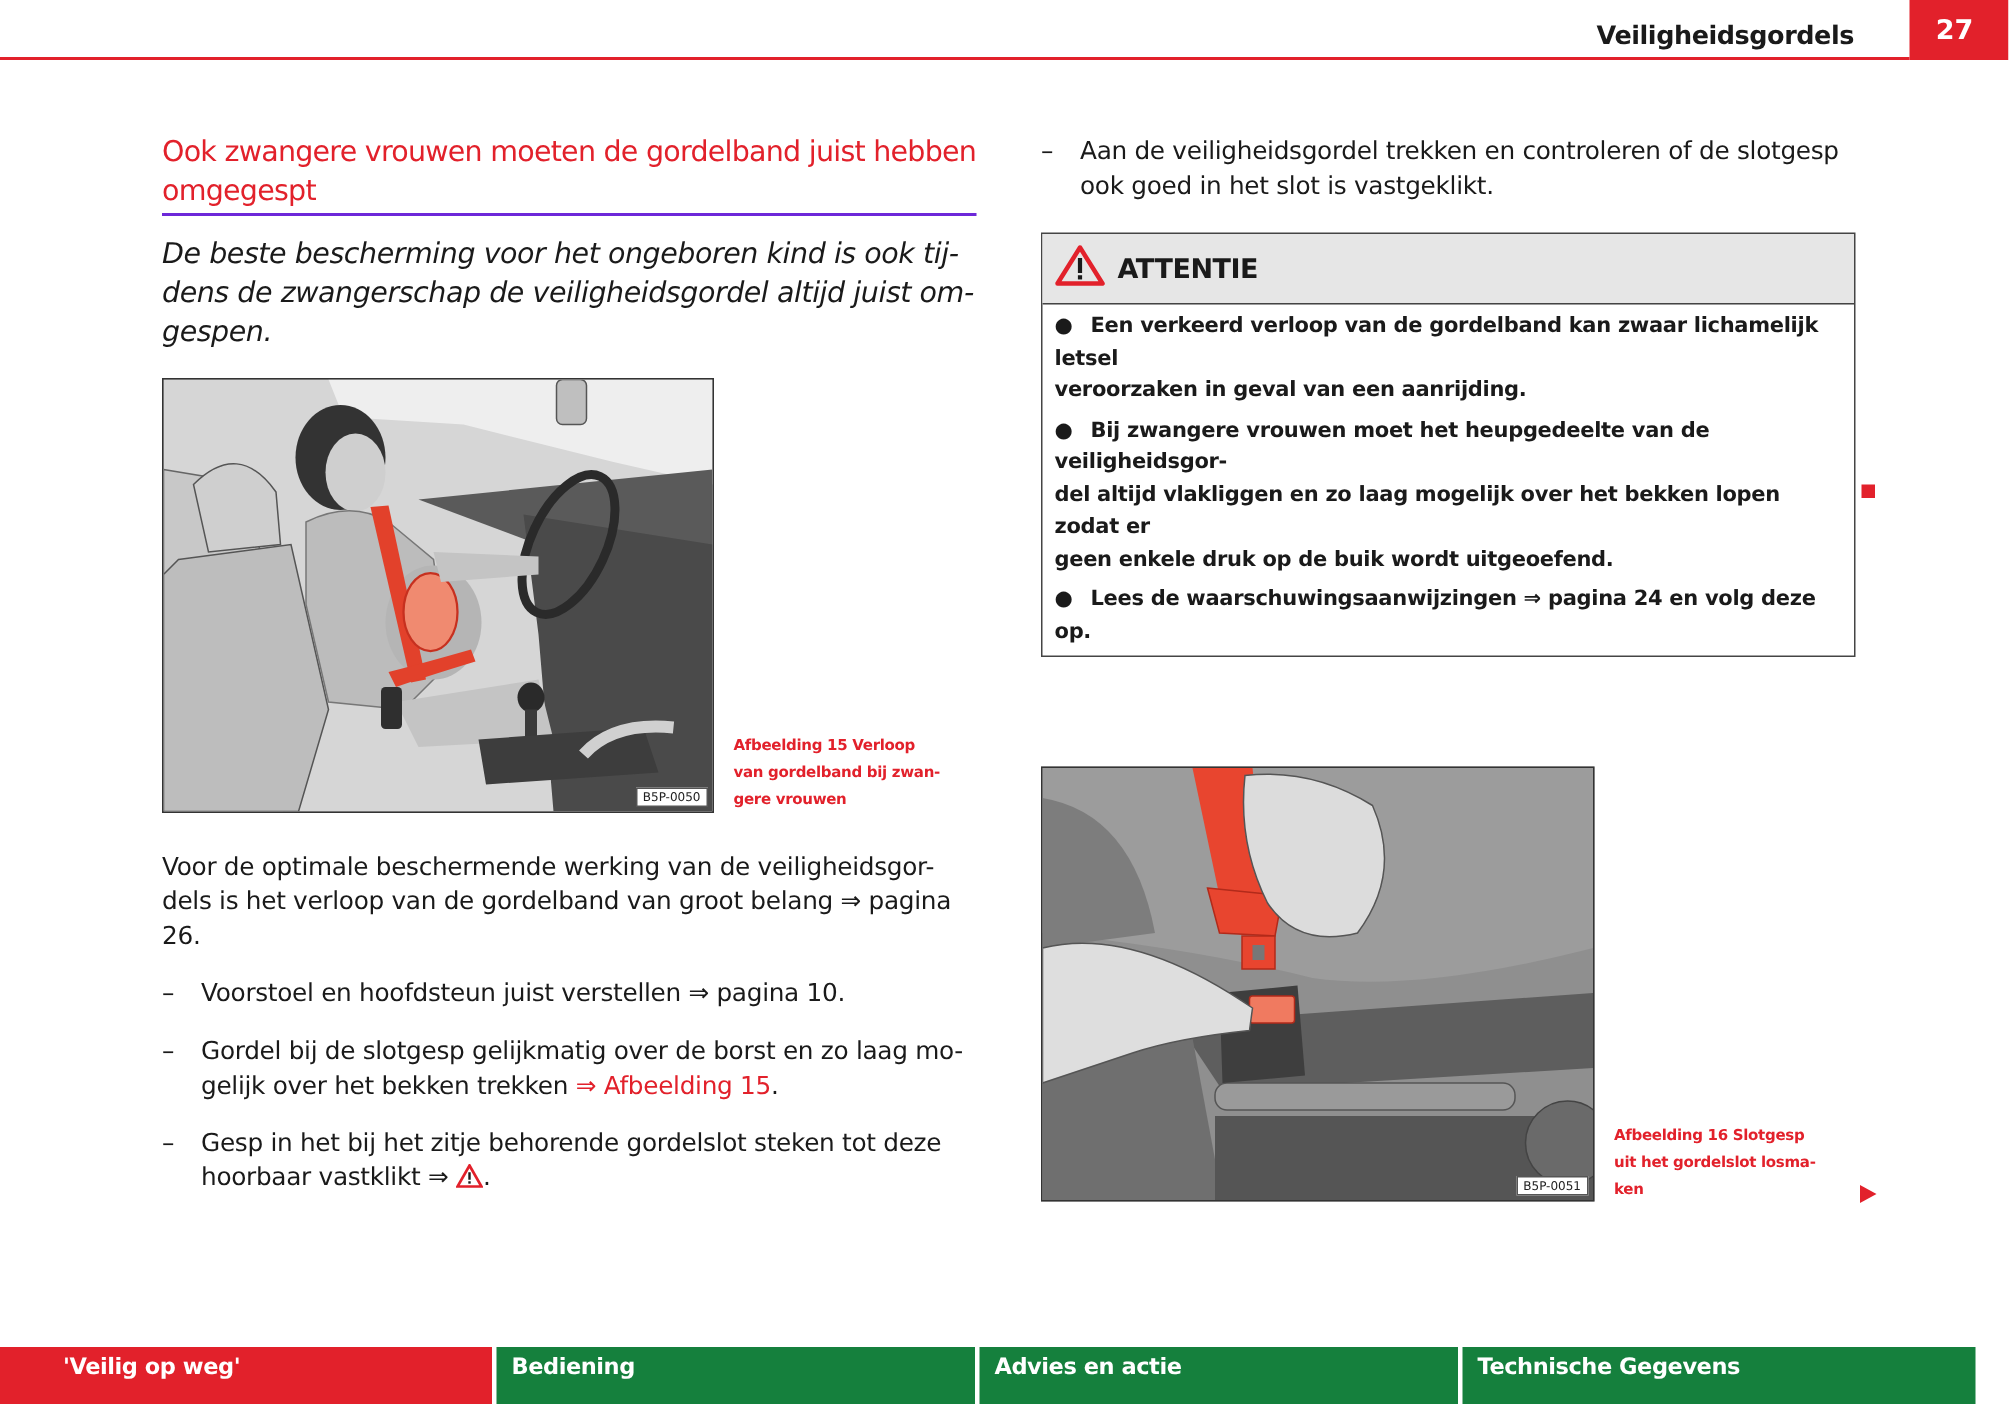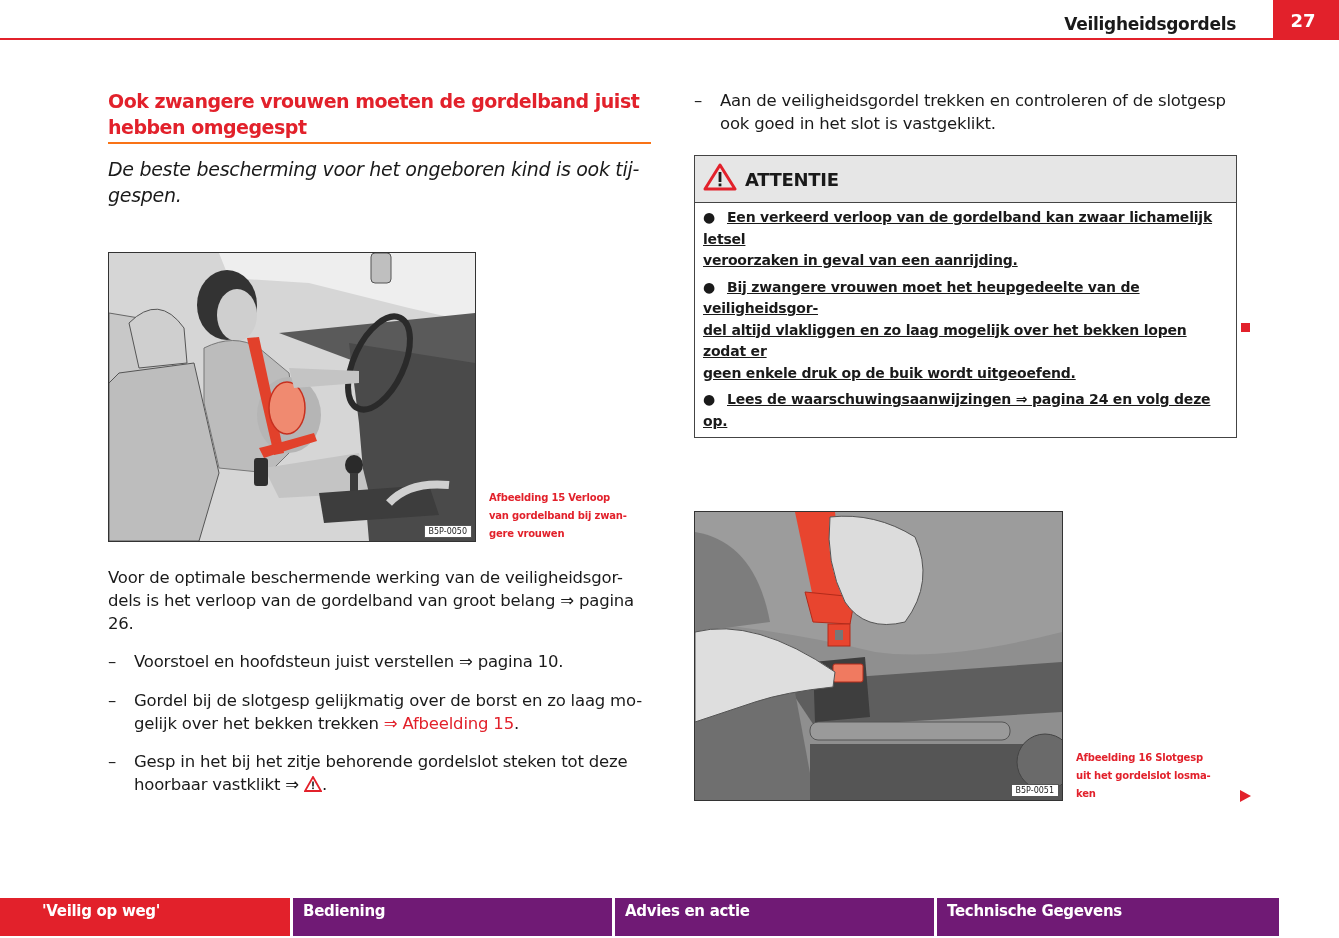--- a/index.html
+++ b/index.html
@@ -6,59 +6,60 @@
   body {
     width:1339px; height:938px; background:#ffffff; position:relative; overflow:hidden;
     font-family:"DejaVu Sans", sans-serif; color:#1a1a1a;
   }
   .header-line { position:absolute; left:0; top:38px; width:1273px; height:2px; background:#e2212b; }
   .header-title { position:absolute; right:103px; top:14px; font-size:17px; font-weight:bold; color:#1a1a1a; letter-spacing:-0.3px; }
   .page-num { position:absolute; left:1273px; top:0; width:66px; height:40px; background:#e2212b; color:#ffffff; font-weight:bold; font-size:18px; display:flex; align-items:center; justify-content:center; padding-right:6px; box-sizing:border-box; }
 
   .col-left { position:absolute; left:108px; top:88px; width:543px; }
 
-  h2.section-title { margin:0; color:#e2212b; font-size:19px; font-weight:bold; line-height:26px; padding-bottom:2px; border-bottom:2px solid #f97316; letter-spacing:-0.5px; }
+  h2.section-title { margin:0; color:#e2212b; font-size:19px; font-weight:normal; line-height:26px; padding-bottom:2px; border-bottom:2px solid #6d28d9; letter-spacing:-0.5px; }
   .intro { font-style:italic; font-size:19px; line-height:26px; margin:12px 0 0 0; color:#1a1a1a; letter-spacing:-0.3px; }
 
   .figure { position:absolute; border:1px solid #333; background:#9b9b9b; overflow:hidden; }
   .fig-code { position:absolute; right:3px; bottom:3px; background:#fff; border:1px solid #555; font-size:8px; padding:1px 4px; color:#222; font-family:"DejaVu Sans", sans-serif; }
   .caption { position:absolute; color:#e2212b; font-weight:bold; font-size:10px; line-height:18px; letter-spacing:-0.2px; }
 
   .body-text { font-size:16.5px; line-height:23px; color:#1a1a1a; letter-spacing:-0.2px; }
   .dash-item { position:relative; padding-left:26px; }
   .dash-item .dash { position:absolute; left:0; top:0; }
   .link { color:#e2212b; }
   .warn-inline { display:inline-block; vertical-align:-2px; }
 
   .attention { position:absolute; left:694px; top:155px; width:541px; border:1px solid #444; }
   .attention-head { background:#e6e6e6; height:46px; border-bottom:1px solid #444; display:flex; align-items:center; padding-left:8px; }
   .attention-head .title { font-weight:bold; font-size:18px; margin-left:8px; letter-spacing:-0.3px; }
   .attention-body { padding:4px 8px 5px 8px; font-weight:bold; font-size:14px; line-height:21.5px; letter-spacing:-0.2px; }
-  .attention-body p { margin:0 0 5px 0;text-decoration:underline; }
+  .attention-body p { margin:0 0 5px 0; }
   .attention-body p:last-child { margin-bottom:0; }
   .bullet { display:inline-block; width:24px; }
   .end-mark { position:absolute; left:1241px; top:323px; width:9px; height:9px; background:#e2212b; }
   .next-arrow { position:absolute; left:1240px; top:790px; width:0; height:0; border-top:6px solid transparent; border-bottom:6px solid transparent; border-left:11px solid #e2212b; }
 
   .footer { position:absolute; left:0; top:898px; width:1339px; height:40px; display:flex; }
   .footer .tab { height:38px; margin-right:3px; font-weight:bold; font-size:15px; color:#fff; padding-left:10px; box-sizing:border-box; padding-top:4px; letter-spacing:-0.3px; }
   .footer .tab.active { background:#e2212b; padding-left:42px; }
-  .footer .tab.inactive { background:#701a75; }
+  .footer .tab.inactive { background:#15803d; }
 </style>
 </head>
 <body>
 
 <div class="header-title">Veiligheidsgordels</div>
 <div class="page-num">27</div>
 <div class="header-line"></div>
 
 <div class="col-left">
   <h2 class="section-title">Ook zwangere vrouwen moeten de gordelband juist hebben omgegespt</h2>
   <div class="intro">
     <div>De beste bescherming voor het ongeboren kind is ook tij-</div>
+    <div>dens de zwangerschap de veiligheidsgordel altijd juist om-</div>
     <div>gespen.</div>
   </div>
 </div>
 
 <div class="figure" style="left:108px; top:252px; width:366px; height:288px;">
   <svg width="366" height="288" viewBox="0 0 366 288">
     <rect x="0" y="0" width="366" height="288" fill="#d6d6d6"></rect>
     <polygon points="110,0 366,0 366,70 300,55 200,30 120,25" fill="#eeeeee"></polygon>
     <polygon points="170,80 366,60 366,120 250,110" fill="#5a5a5a"></polygon>
     <polygon points="240,90 366,110 366,288 260,288 250,170" fill="#4a4a4a"></polygon>
@@ -176,17 +177,17 @@
   <div class="fig-code">B5P-0051</div>
 </div>
 <div class="caption" style="left:1076px; top:749px; width:170px;">
   <div>Afbeelding 16  Slotgesp</div>
   <div>uit het gordelslot losma-</div>
   <div>ken</div>
 </div>
 <div class="next-arrow"></div>
 
 <div class="footer">
-  <div class="tab active" style="width:290px;">'Veilig op weg'</div>
+  <div class="tab active" style="width:328px;">'Veilig op weg'</div>
   <div class="tab inactive" style="width:319px;">Bediening</div>
   <div class="tab inactive" style="width:319px;">Advies en actie</div>
   <div class="tab inactive" style="width:342px; margin-right:0;">Technische Gegevens</div>
 </div>
 
 </body></html>

